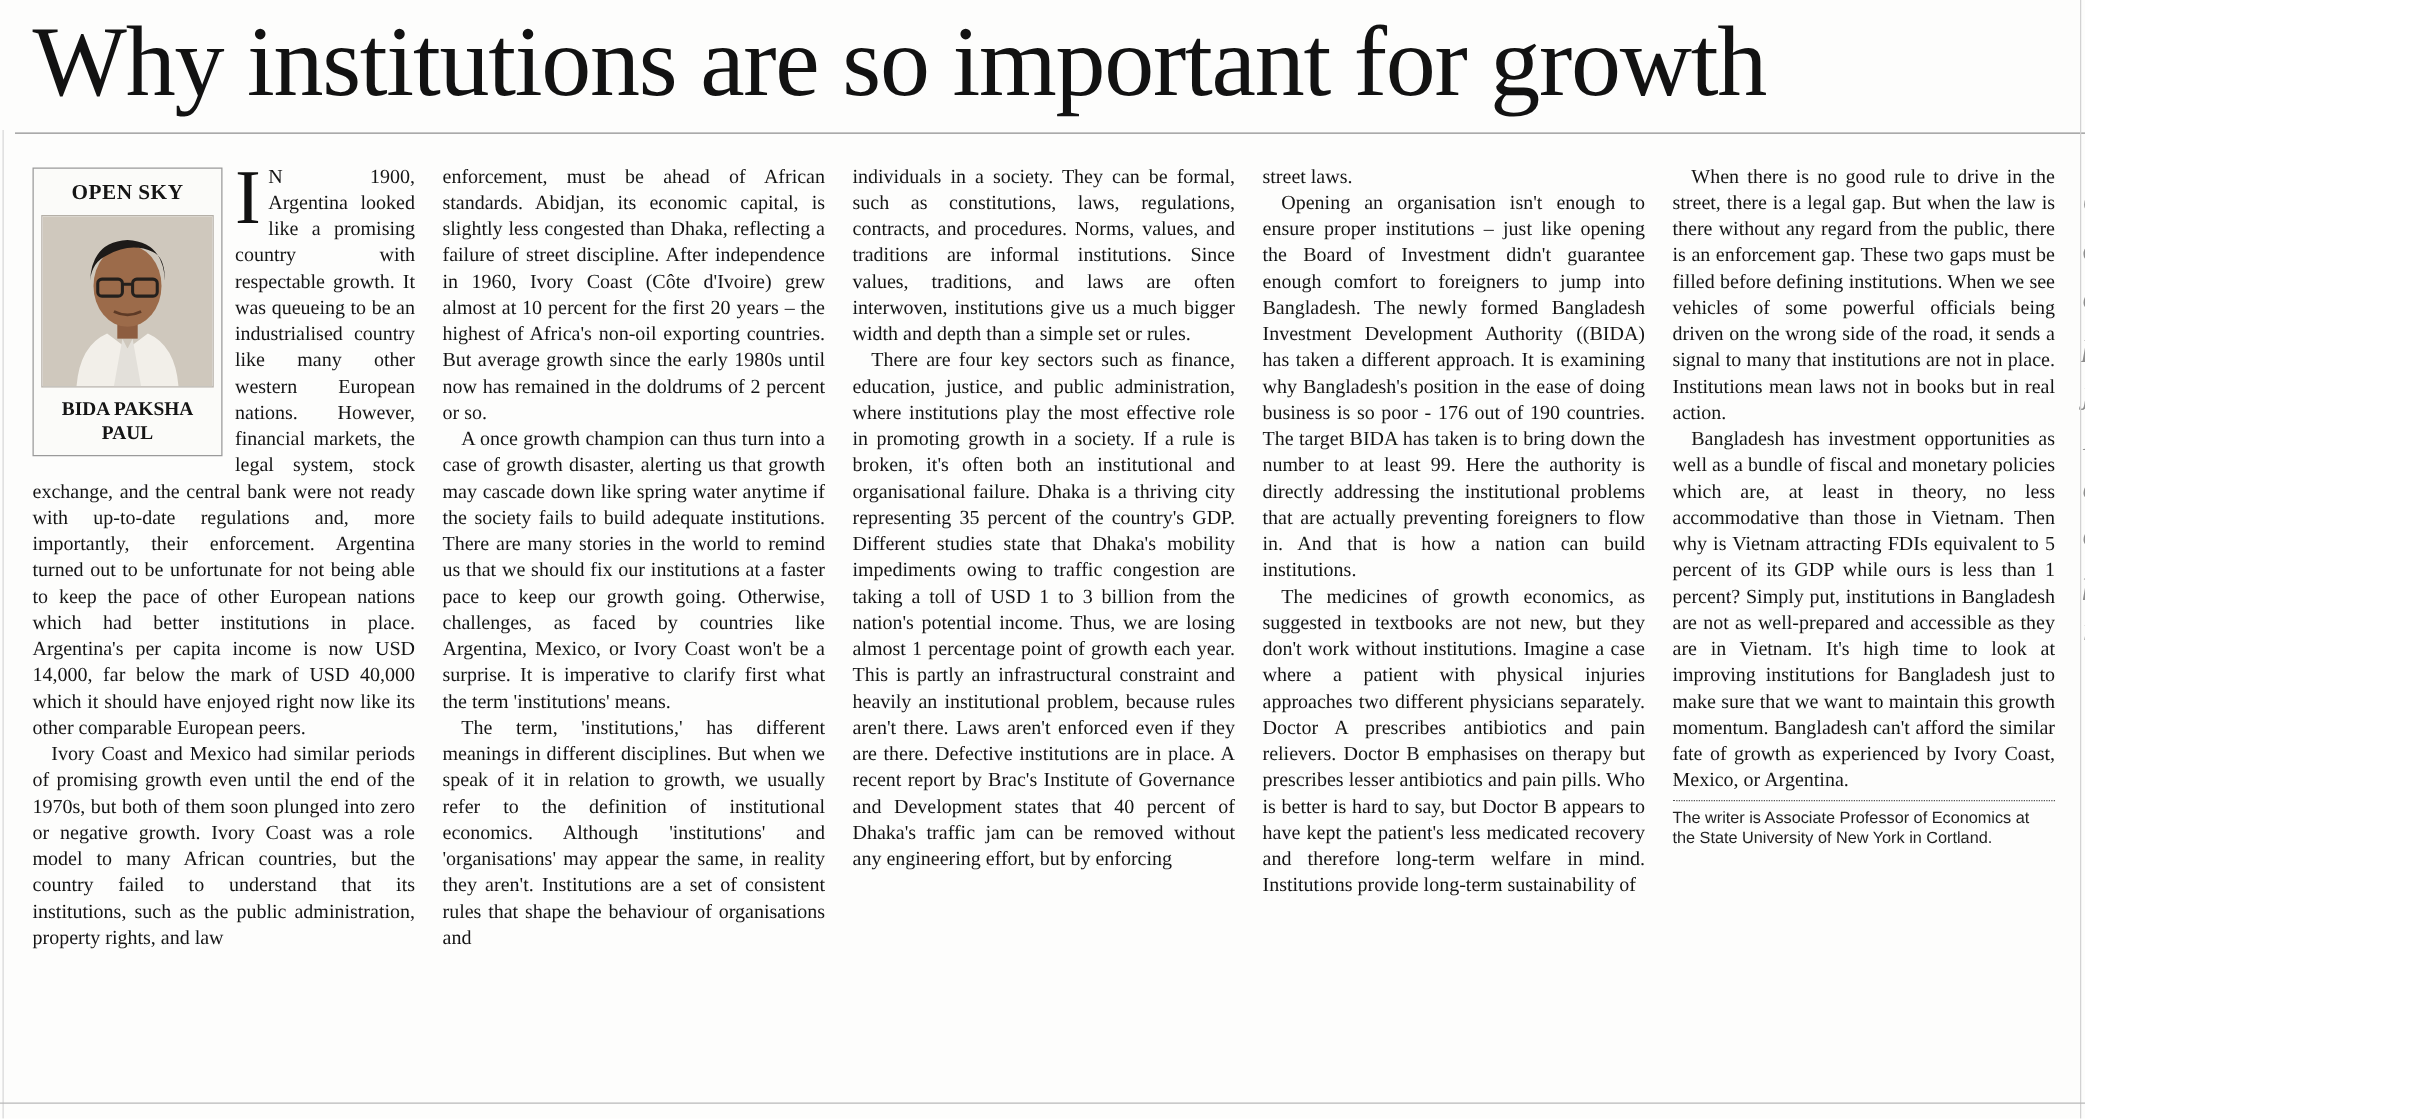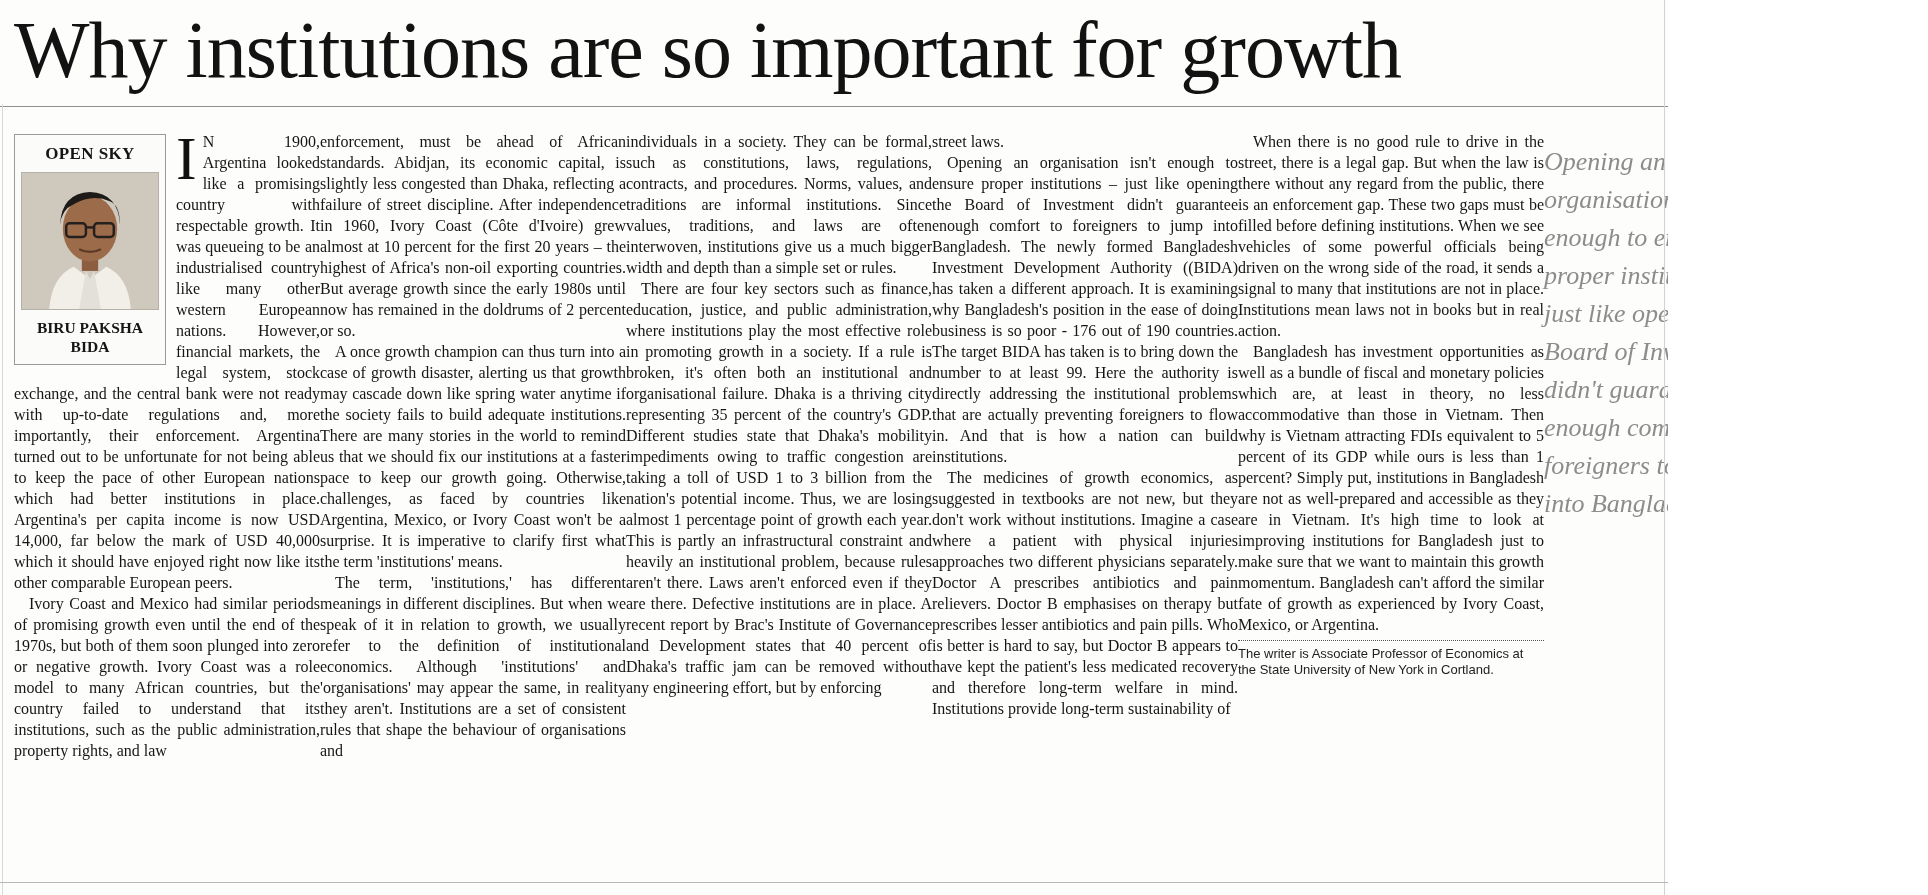--- a/index.html
+++ b/index.html
@@ -5,35 +5,37 @@
   html, body { margin: 0; padding: 0; background: #ffffff; }
   .page {
     position: relative;
     width: 1668px;
     height: 895px;
     background: #fdfdfc;
     color: #151515;
     font-family: "Liberation Serif", serif;
     overflow: hidden;
     box-sizing: border-box;
+    padding-left: 12px;
   }
   
   .masthead { padding: 4px 14px 10px; border-bottom: 1px solid #8f8f8f; }
   .headline {
     margin: 0;
     font-size: 80px;
     line-height: 92px;
     font-weight: 500;
     letter-spacing: -1px;
     color: #121212;
     white-space: nowrap;
   }
   
   .content {
     display: flex;
+    gap: 22px;
     padding: 24px 14px 0;
     align-items: flex-start;
   }
   .col {
     width: 306px;
     flex: 0 0 306px;
     font-size: 16px;
     line-height: 21px;
     text-align: justify;
     hyphens: auto;
@@ -136,21 +138,21 @@
             <path d="M20 100 Q22 76 38 69 L50 78 L62 69 Q78 76 80 100 Z" fill="#f2efe9"></path>
             <path d="M47 72 L50 78 L53 72 L58 100 L42 100 Z" fill="#e3e0da"></path>
             <ellipse cx="50" cy="41" rx="20" ry="24" fill="#9c6b4a"></ellipse>
             <path d="M28 38 Q29 15 50 14 Q71 15 72 38 Q72 24 65 21 Q52 15 38 23 Q29 27 28 38 Z" fill="#1d1a18"></path>
             <rect x="32.5" y="37" width="14.5" height="10" rx="2.5" fill="none" stroke="#24201d" stroke-width="1.8"></rect>
             <rect x="53" y="37" width="14.5" height="10" rx="2.5" fill="none" stroke="#24201d" stroke-width="1.8"></rect>
             <line x1="47" y1="40" x2="53" y2="40" stroke="#24201d" stroke-width="1.8"></line>
             <path d="M42 56 Q50 60 58 56" stroke="#5d3a26" stroke-width="1.6" fill="none"></path>
           </svg>
         </div>
-        <div class="author-name">BIRU PAKSHA BIDA</div>
+        <div class="author-name">BIDA PAKSHA PAUL</div>
       </div>
       <p class="para first"><span class="dropcap">I</span><span>N 1900, Argentina looked like a promising country with respectable growth. It was queueing to be an industrialised country like many other western European nations. However, financial markets, the legal system, stock exchange, and the central bank were not ready with up-to-date regulations and, more importantly, their enforcement. Argentina turned out to be unfortunate for not being able to keep the pace of other European nations which had better institutions in place. Argentina's per capita income is now USD 14,000, far below the mark of USD 40,000 which it should have enjoyed right now like its other comparable European peers.</span></p>
       <p class="para indent">Ivory Coast and Mexico had similar periods of promising growth even until the end of the 1970s, but both of them soon plunged into zero or negative growth. Ivory Coast was a role model to many African countries, but the country failed to understand that its institutions, such as the public administration, property rights, and law</p>
     </div>
 
     <div class="col">
       <p class="para">enforcement, must be ahead of African standards. Abidjan, its economic capital, is slightly less congested than Dhaka, reflecting a failure of street discipline. After independence in 1960, Ivory Coast (Côte d'Ivoire) grew almost at 10 percent for the first 20 years – the highest of Africa's non-oil exporting countries. But average growth since the early 1980s until now has remained in the doldrums of 2 percent or so.</p>
       <p class="para indent">A once growth champion can thus turn into a case of growth disaster, alerting us that growth may cascade down like spring water anytime if the society fails to build adequate institutions. There are many stories in the world to remind us that we should fix our institutions at a faster pace to keep our growth going. Otherwise, challenges, as faced by countries like Argentina, Mexico, or Ivory Coast won't be a surprise. It is imperative to clarify first what the term 'institutions' means.</p>
       <p class="para indent">The term, 'institutions,' has different meanings in different disciplines. But when we speak of it in relation to growth, we usually refer to the definition of institutional economics. Although 'institutions' and 'organisations' may appear the same, in reality they aren't. Institutions are a set of consistent rules that shape the behaviour of organisations and</p>
     </div>

